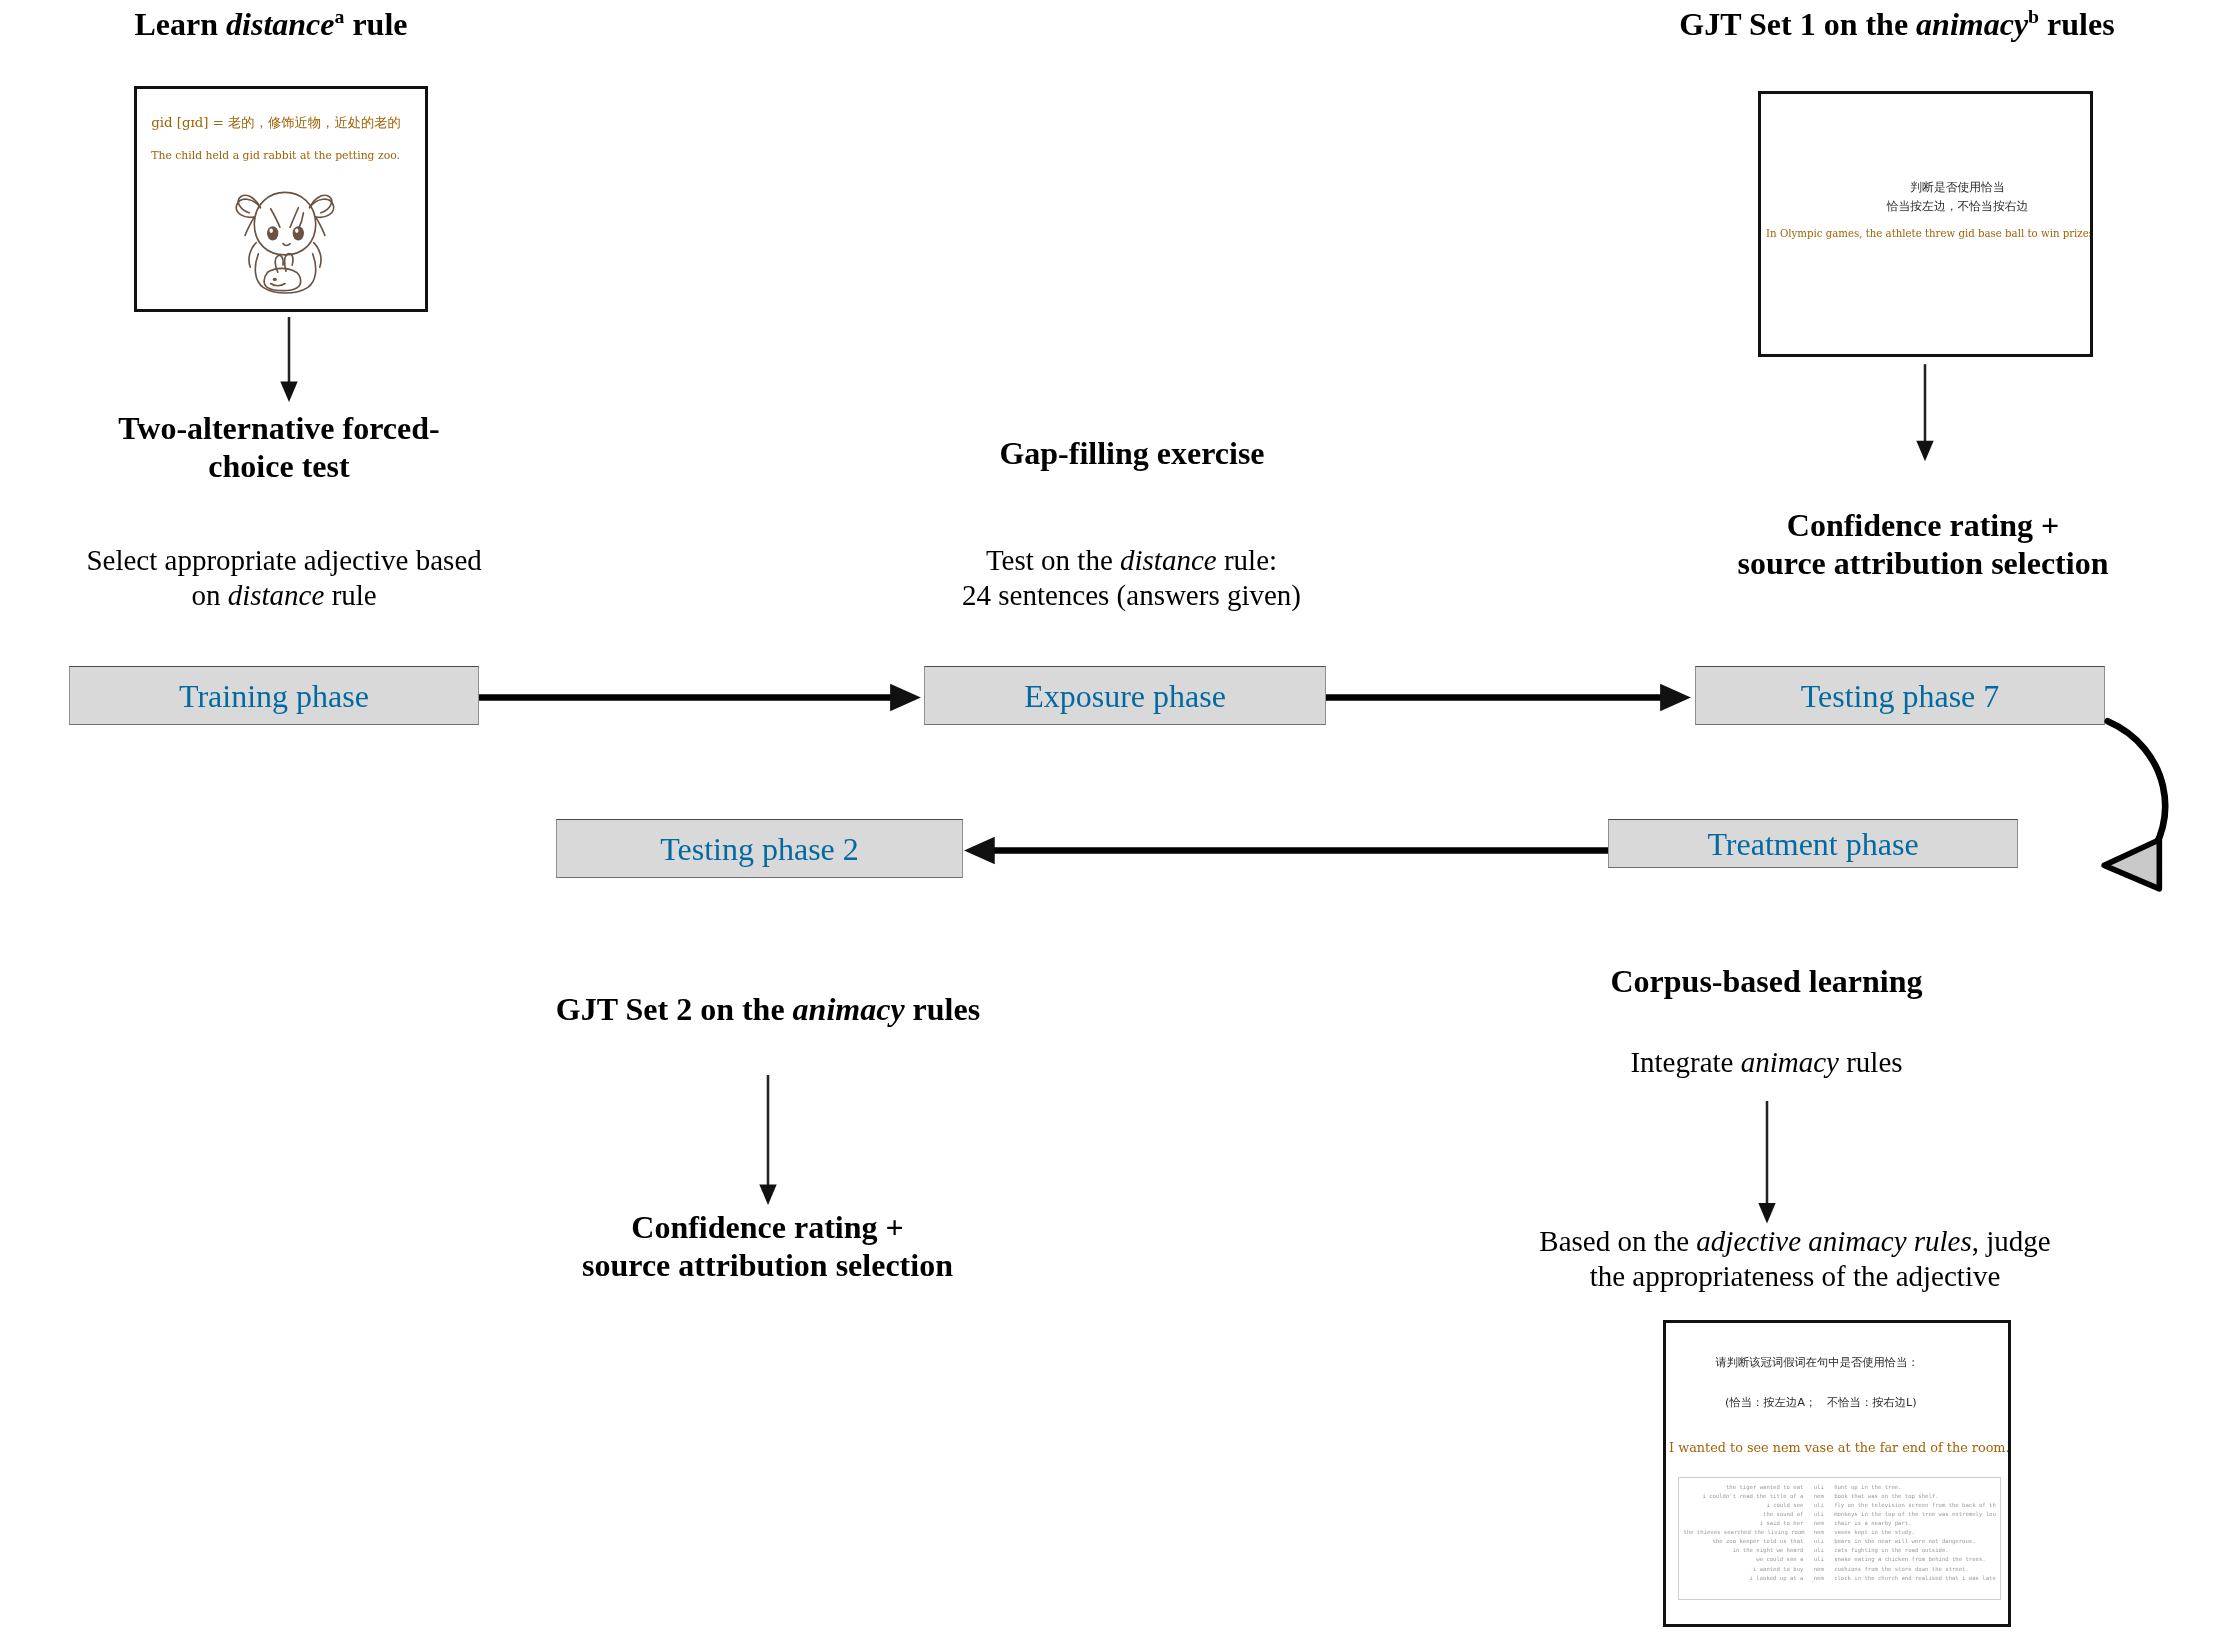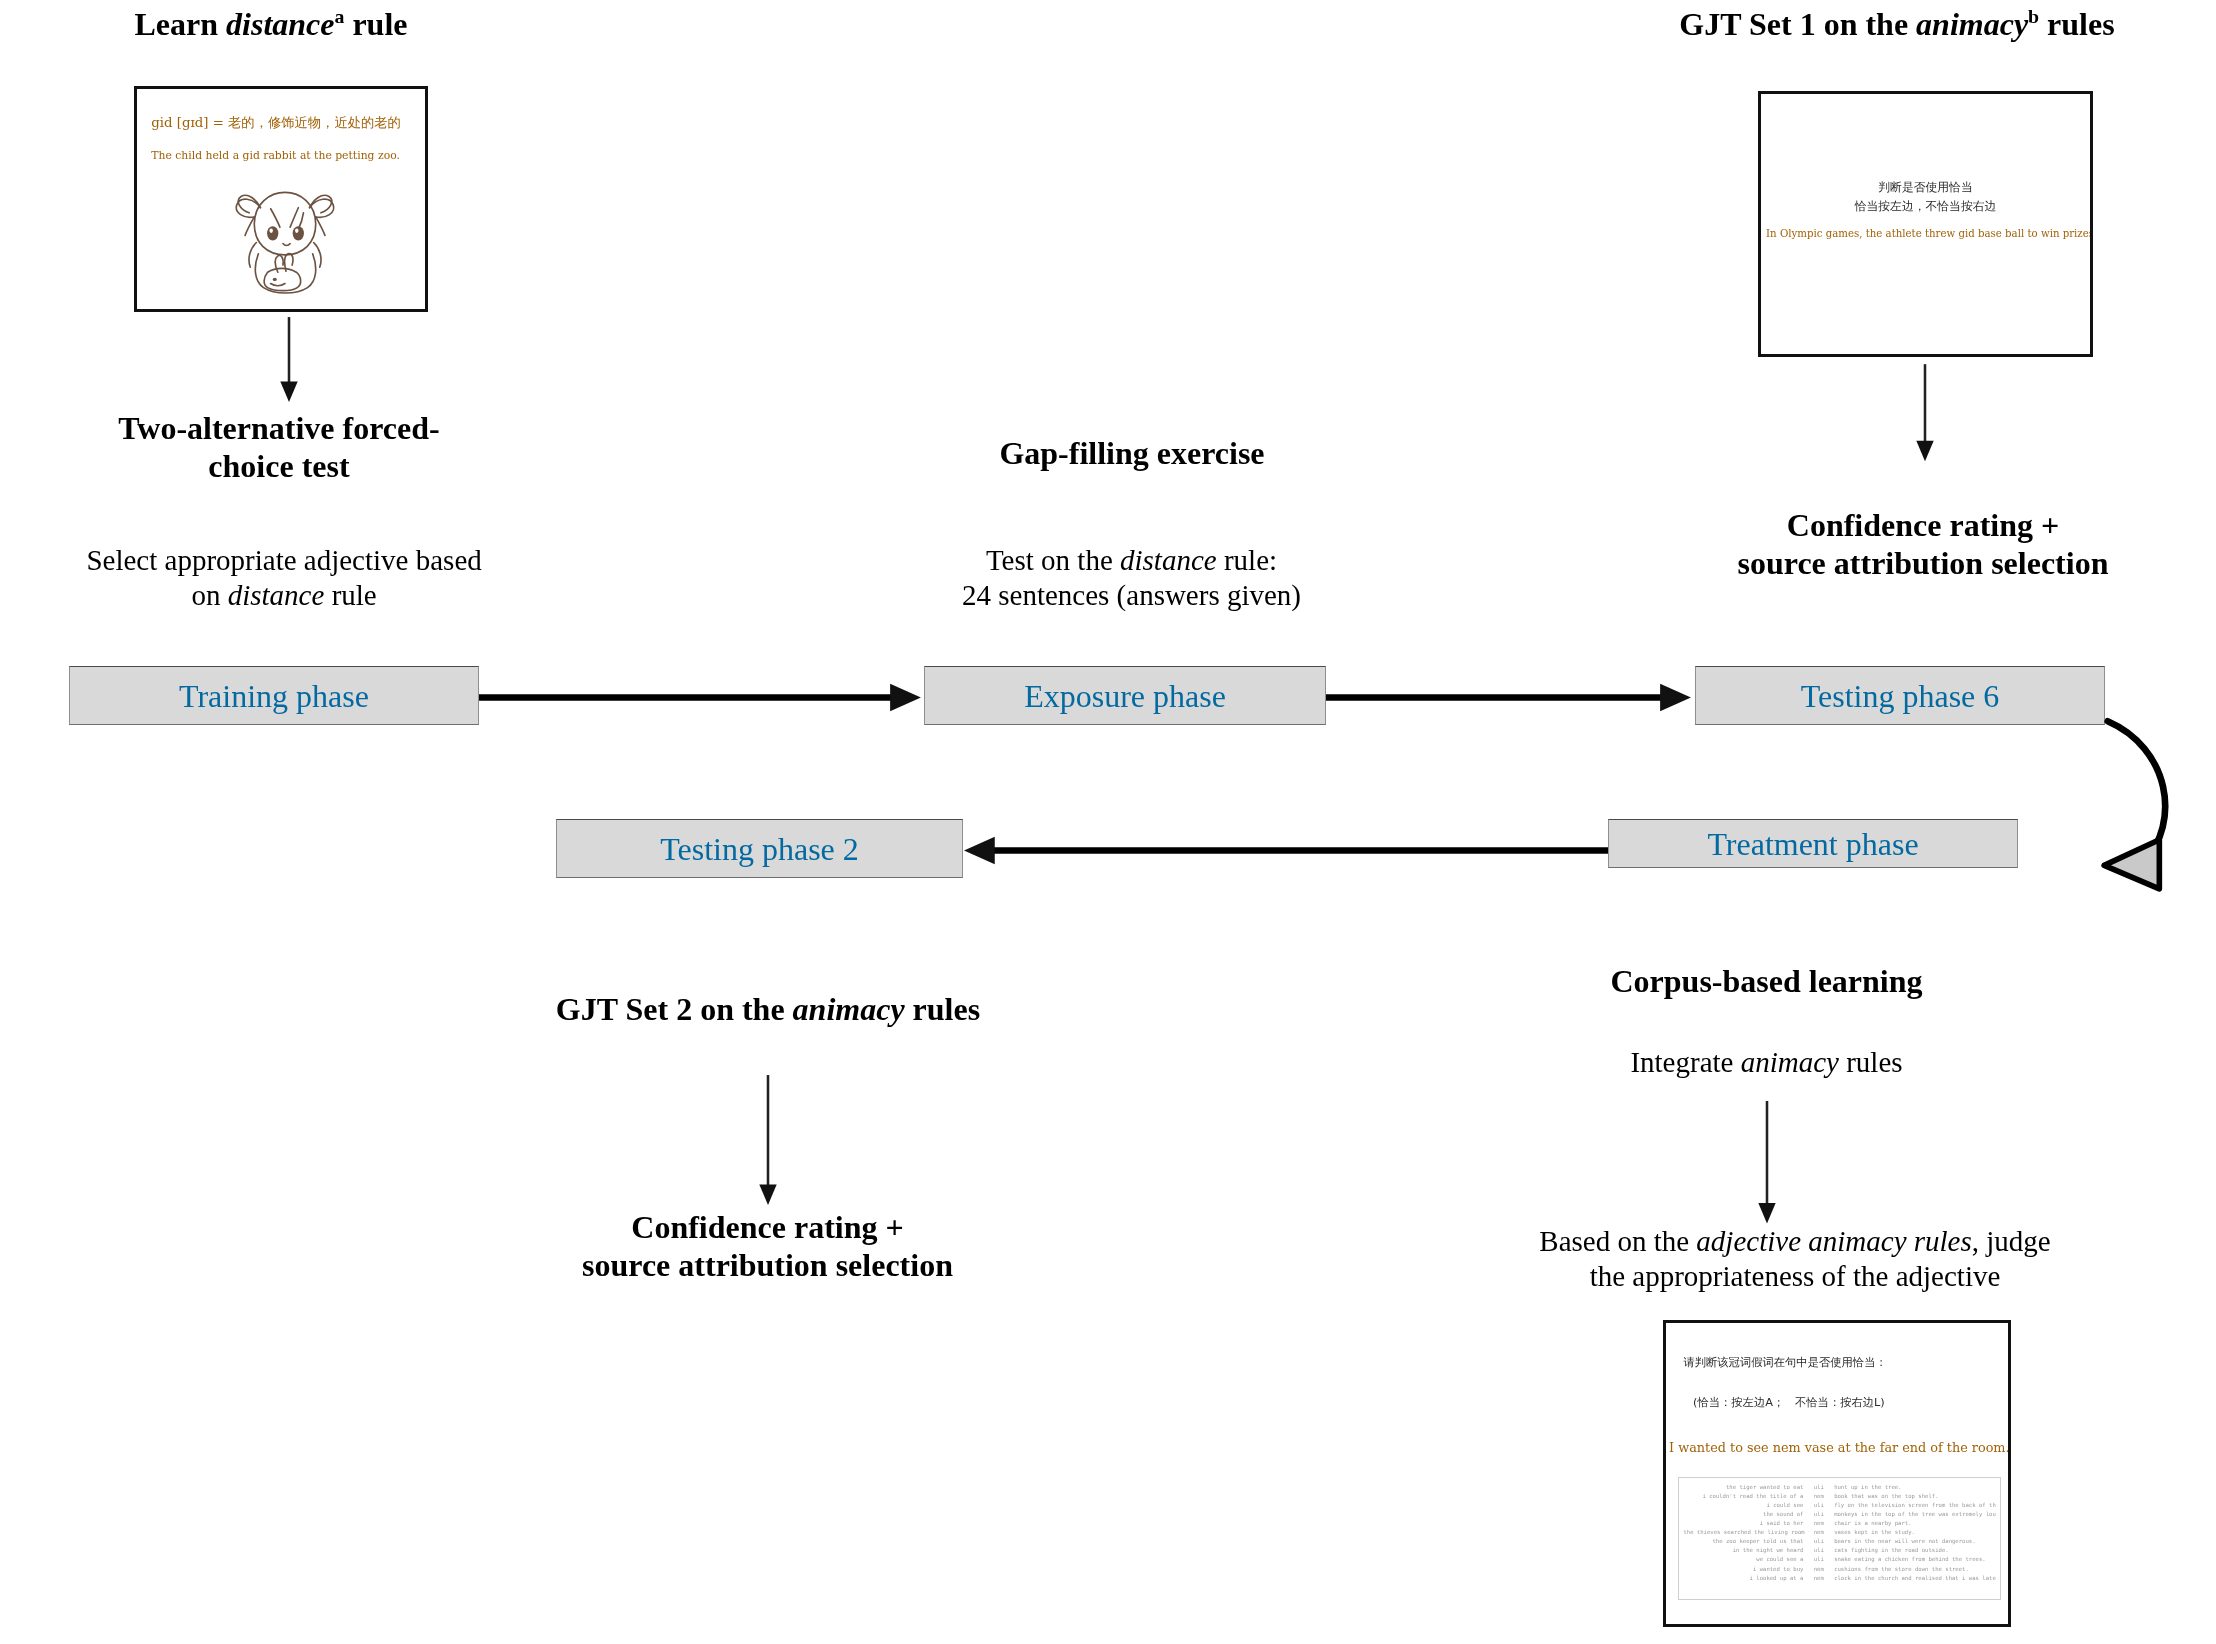--- a/index.html
+++ b/index.html
@@ -58,20 +58,21 @@
   .shot {
     background: #ffffff;
     border: 3.1px solid #111111;
     box-sizing: border-box;
     overflow: hidden;
   }
   .shot-cn {
     font-family: "DejaVu Sans", sans-serif;
     text-align: center;
     color: #2a2a2a;
+    padding-left: 32px;
   }
   .shot-en {
     font-family: "DejaVu Serif", serif;
     color: #a16207;
   }
 
   
   .rabbit { display:block; }
 
   
@@ -192,21 +193,21 @@
 <div class="abs phase-box" style="left:924px; top:666px; width:402px; height:59px;">
   <span>Exposure phase</span>
 </div>
 
 <svg class="abs" style="left:1326px; top:682px;" width="369" height="31" viewBox="0 0 720 60">
   <line x1="0" y1="30" x2="656" y2="30" stroke="#000" stroke-width="13"></line>
   <polygon points="712,30 652,3 652,57" fill="#111"></polygon>
 </svg>
 
 <div class="abs phase-box" style="left:1695px; top:666px; width:410px; height:59px;">
-  <span>Testing phase 6</span>
+  <span>Testing phase 7</span>
 </div>
 
 <svg class="abs" style="left:2059px; top:712px;" width="169" height="184" viewBox="0 0 330 360">
   <path d="M95 18 C215 70 240 215 165 294" fill="none" stroke="#000" stroke-width="13" stroke-linecap="round"></path>
   <polygon points="88,300 196,250 196,346" fill="#c9c9c9" stroke="#000" stroke-width="11" stroke-linejoin="round"></polygon>
 </svg>
 
 <div class="abs phase-box" style="left:556px; top:819px; width:407px; height:59px;">
   <span>Testing phase 2</span>
 </div>

